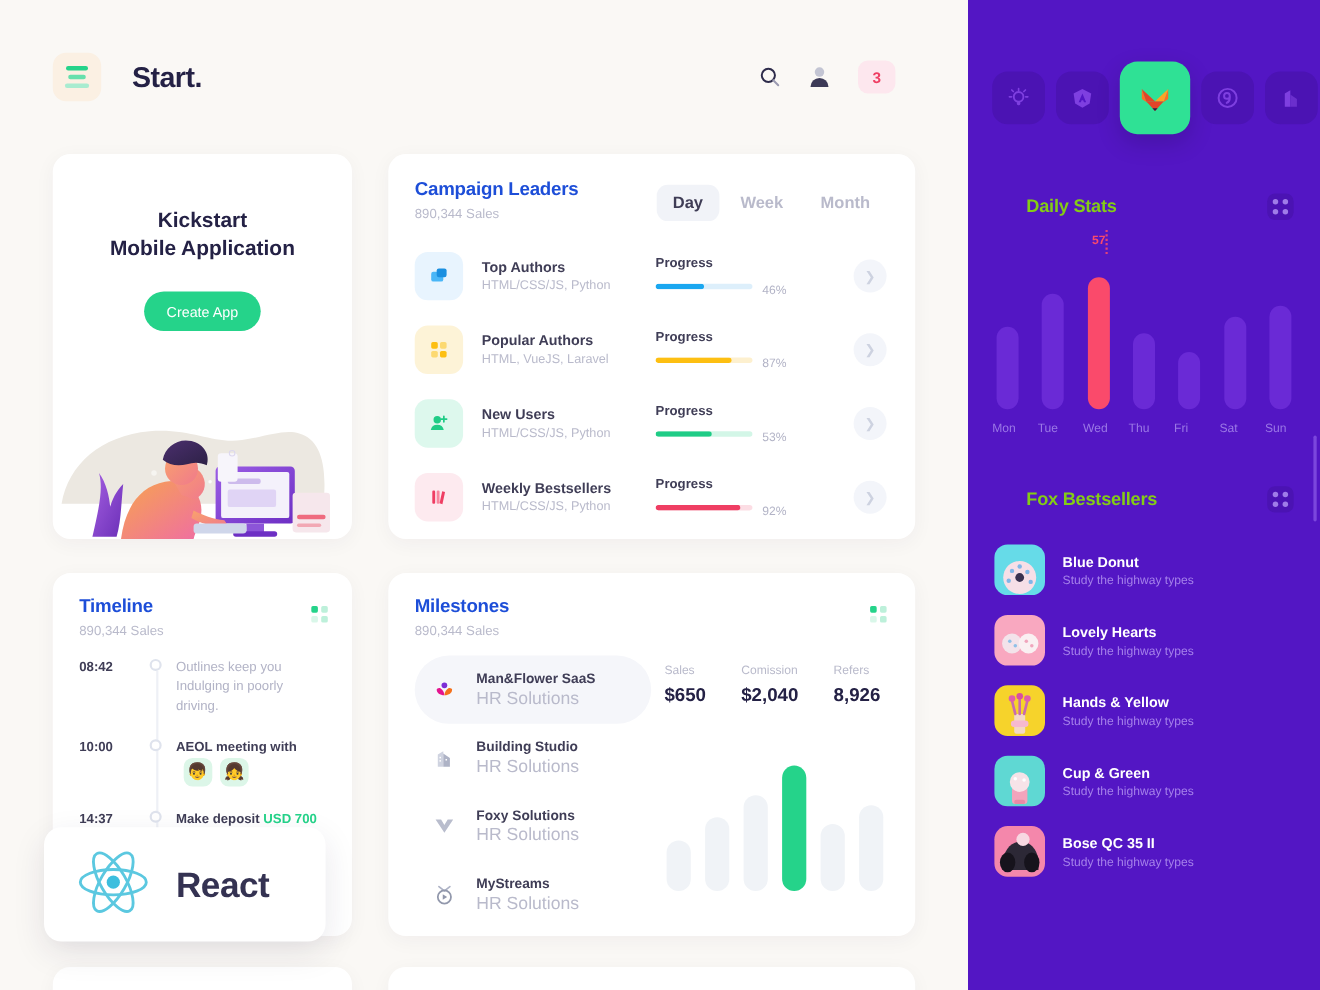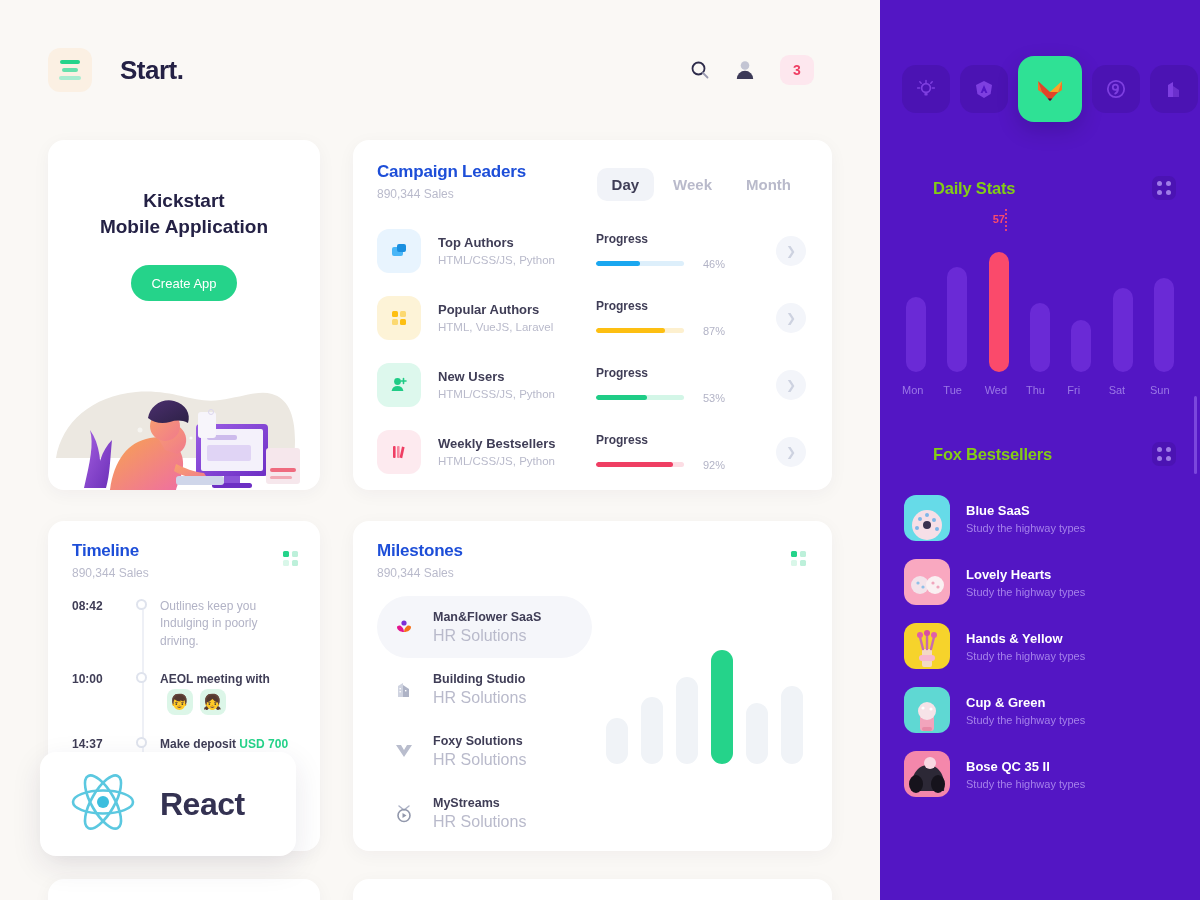--- a/index.html
+++ b/index.html
@@ -80,21 +80,21 @@
   .crow { display: flex; align-items: center; height: 67px; }
   .cicon {
     width: 44px; height: 44px; border-radius: 12px; flex: none;
     display: flex; align-items: center; justify-content: center;
   }
   .cmeta { margin-left: 17px; width: 158px; }
   .cname { font-size: 13px; font-weight: 700; color: #3f3d56; }
   .cdesc { font-size: 11.5px; color: #b9bacb; margin-top: 4px; }
   .cprog { width: 136px; }
   .plabel { font-size: 12px; font-weight: 700; color: #3f3d56; }
-  .pbar-wrap { display: flex; align-items: center; margin-top: 12px; gap: 19px; }
+  .pbar-wrap { display: flex; margin-top: 12px; gap: 9px; }
   .pbar { width: 88px; height: 5px; border-radius: 3px; position: relative; overflow: hidden; }
   .pfill { position: absolute; left: 0; top: 0; height: 5px; border-radius: 3px; }
   .pct { font-size: 11px; color: #b2b3c6; }
   .carrow {
     margin-left: auto; width: 30px; height: 30px; border-radius: 50%;
     background: #f3f5fa; display: flex; align-items: center; justify-content: center;
     color: #cdd2e0; font-size: 12px; cursor: pointer; border: none; font-family: inherit;
   }
 
   .row-2 { display: flex; gap: 33px; padding: 0 48px; margin-top: 31px; align-items: flex-start; }
@@ -524,20 +524,34 @@
                   </svg>
               </span>
               <div class="ms-meta">
                 <div class="ms-name">MyStreams</div>
                 <div class="ms-sub">HR Solutions</div>
               </div>
             </div>
           </div>
 
           <div class="ms-right">
+            <div class="stats">
+              <div>
+                <div class="stat-lab">Sales</div>
+                <div class="stat-val">$650</div>
+              </div>
+              <div>
+                <div class="stat-lab">Comission</div>
+                <div class="stat-val">$2,040</div>
+              </div>
+              <div>
+                <div class="stat-lab">Refers</div>
+                <div class="stat-val">8,926</div>
+              </div>
+            </div>
             <div class="ms-chart" id="ms-chart">
                 <div class="ms-bar" style="height: 46px;"></div>
                 <div class="ms-bar" style="height: 67px;"></div>
                 <div class="ms-bar" style="height: 87px;"></div>
                 <div class="ms-bar hl" style="height: 114px;"></div>
                 <div class="ms-bar" style="height: 61px;"></div>
                 <div class="ms-bar" style="height: 78px;"></div>
               </div>
           </div>
         </div>
@@ -655,21 +669,21 @@
             <div class="bs-thumb" style="background: rgb(102, 219, 232);"><svg width="46" height="46" viewBox="0 0 46 46">
                 <circle cx="23" cy="30" r="15" fill="#f6dfe7"></circle>
                 <circle cx="23" cy="30" r="4" fill="#3a3250"></circle>
                 <circle cx="16" cy="24" r="2" fill="#7fb6e8"></circle>
                 <circle cx="30" cy="25" r="2" fill="#7fb6e8"></circle>
                 <circle cx="13" cy="33" r="2" fill="#7fb6e8"></circle>
                 <circle cx="33" cy="34" r="2" fill="#7fb6e8"></circle>
                 <circle cx="23" cy="20" r="2" fill="#7fb6e8"></circle>
               </svg></div>
             <div class="bs-meta">
-              <div class="bs-name">Blue SaaS</div>
+              <div class="bs-name">Blue Donut</div>
               <div class="bs-sub">Study the highway types</div>
             </div>
           </div>
           <div class="bs-item">
             <div class="bs-thumb" style="background: rgb(249, 168, 192);"><svg width="46" height="46" viewBox="0 0 46 46">
                 <circle cx="16" cy="26" r="9" fill="#f3e3ea"></circle>
                 <circle cx="31" cy="26" r="9" fill="#faf0f2"></circle>
                 <circle cx="14" cy="24" r="1.6" fill="#8fc0e8"></circle>
                 <circle cx="19" cy="28" r="1.6" fill="#8fc0e8"></circle>
                 <circle cx="29" cy="24" r="1.6" fill="#f0a6bd"></circle>

